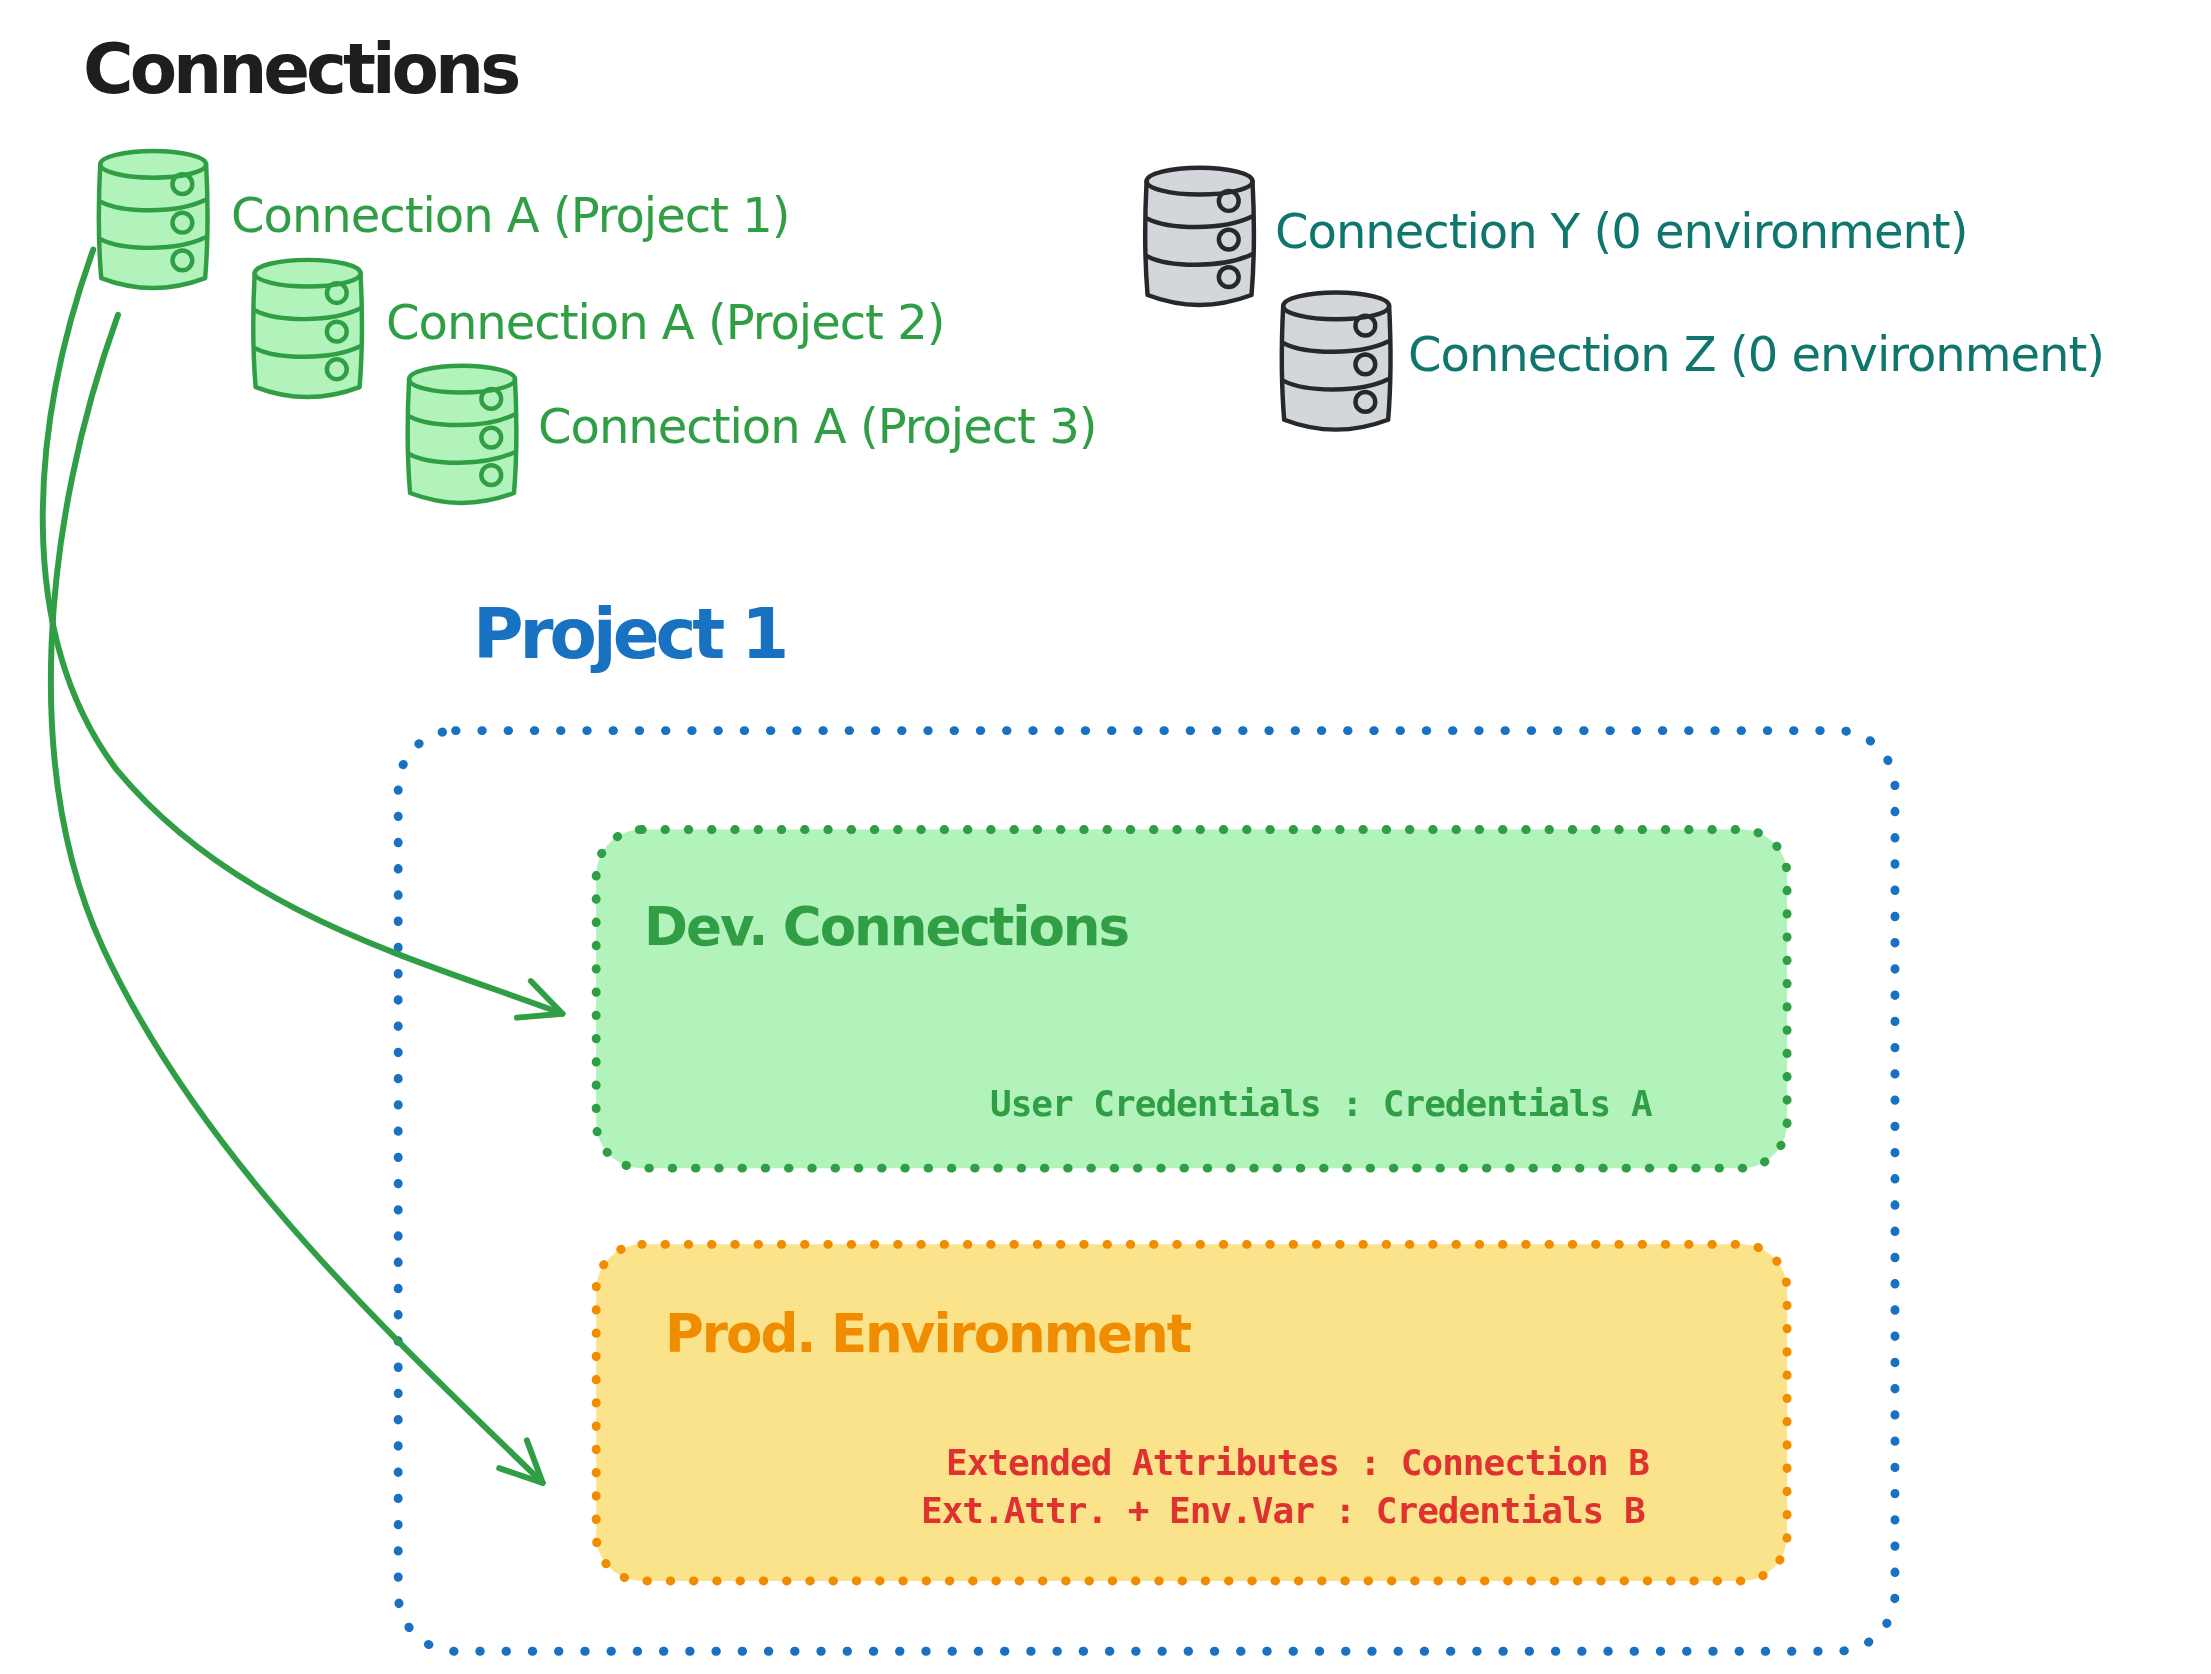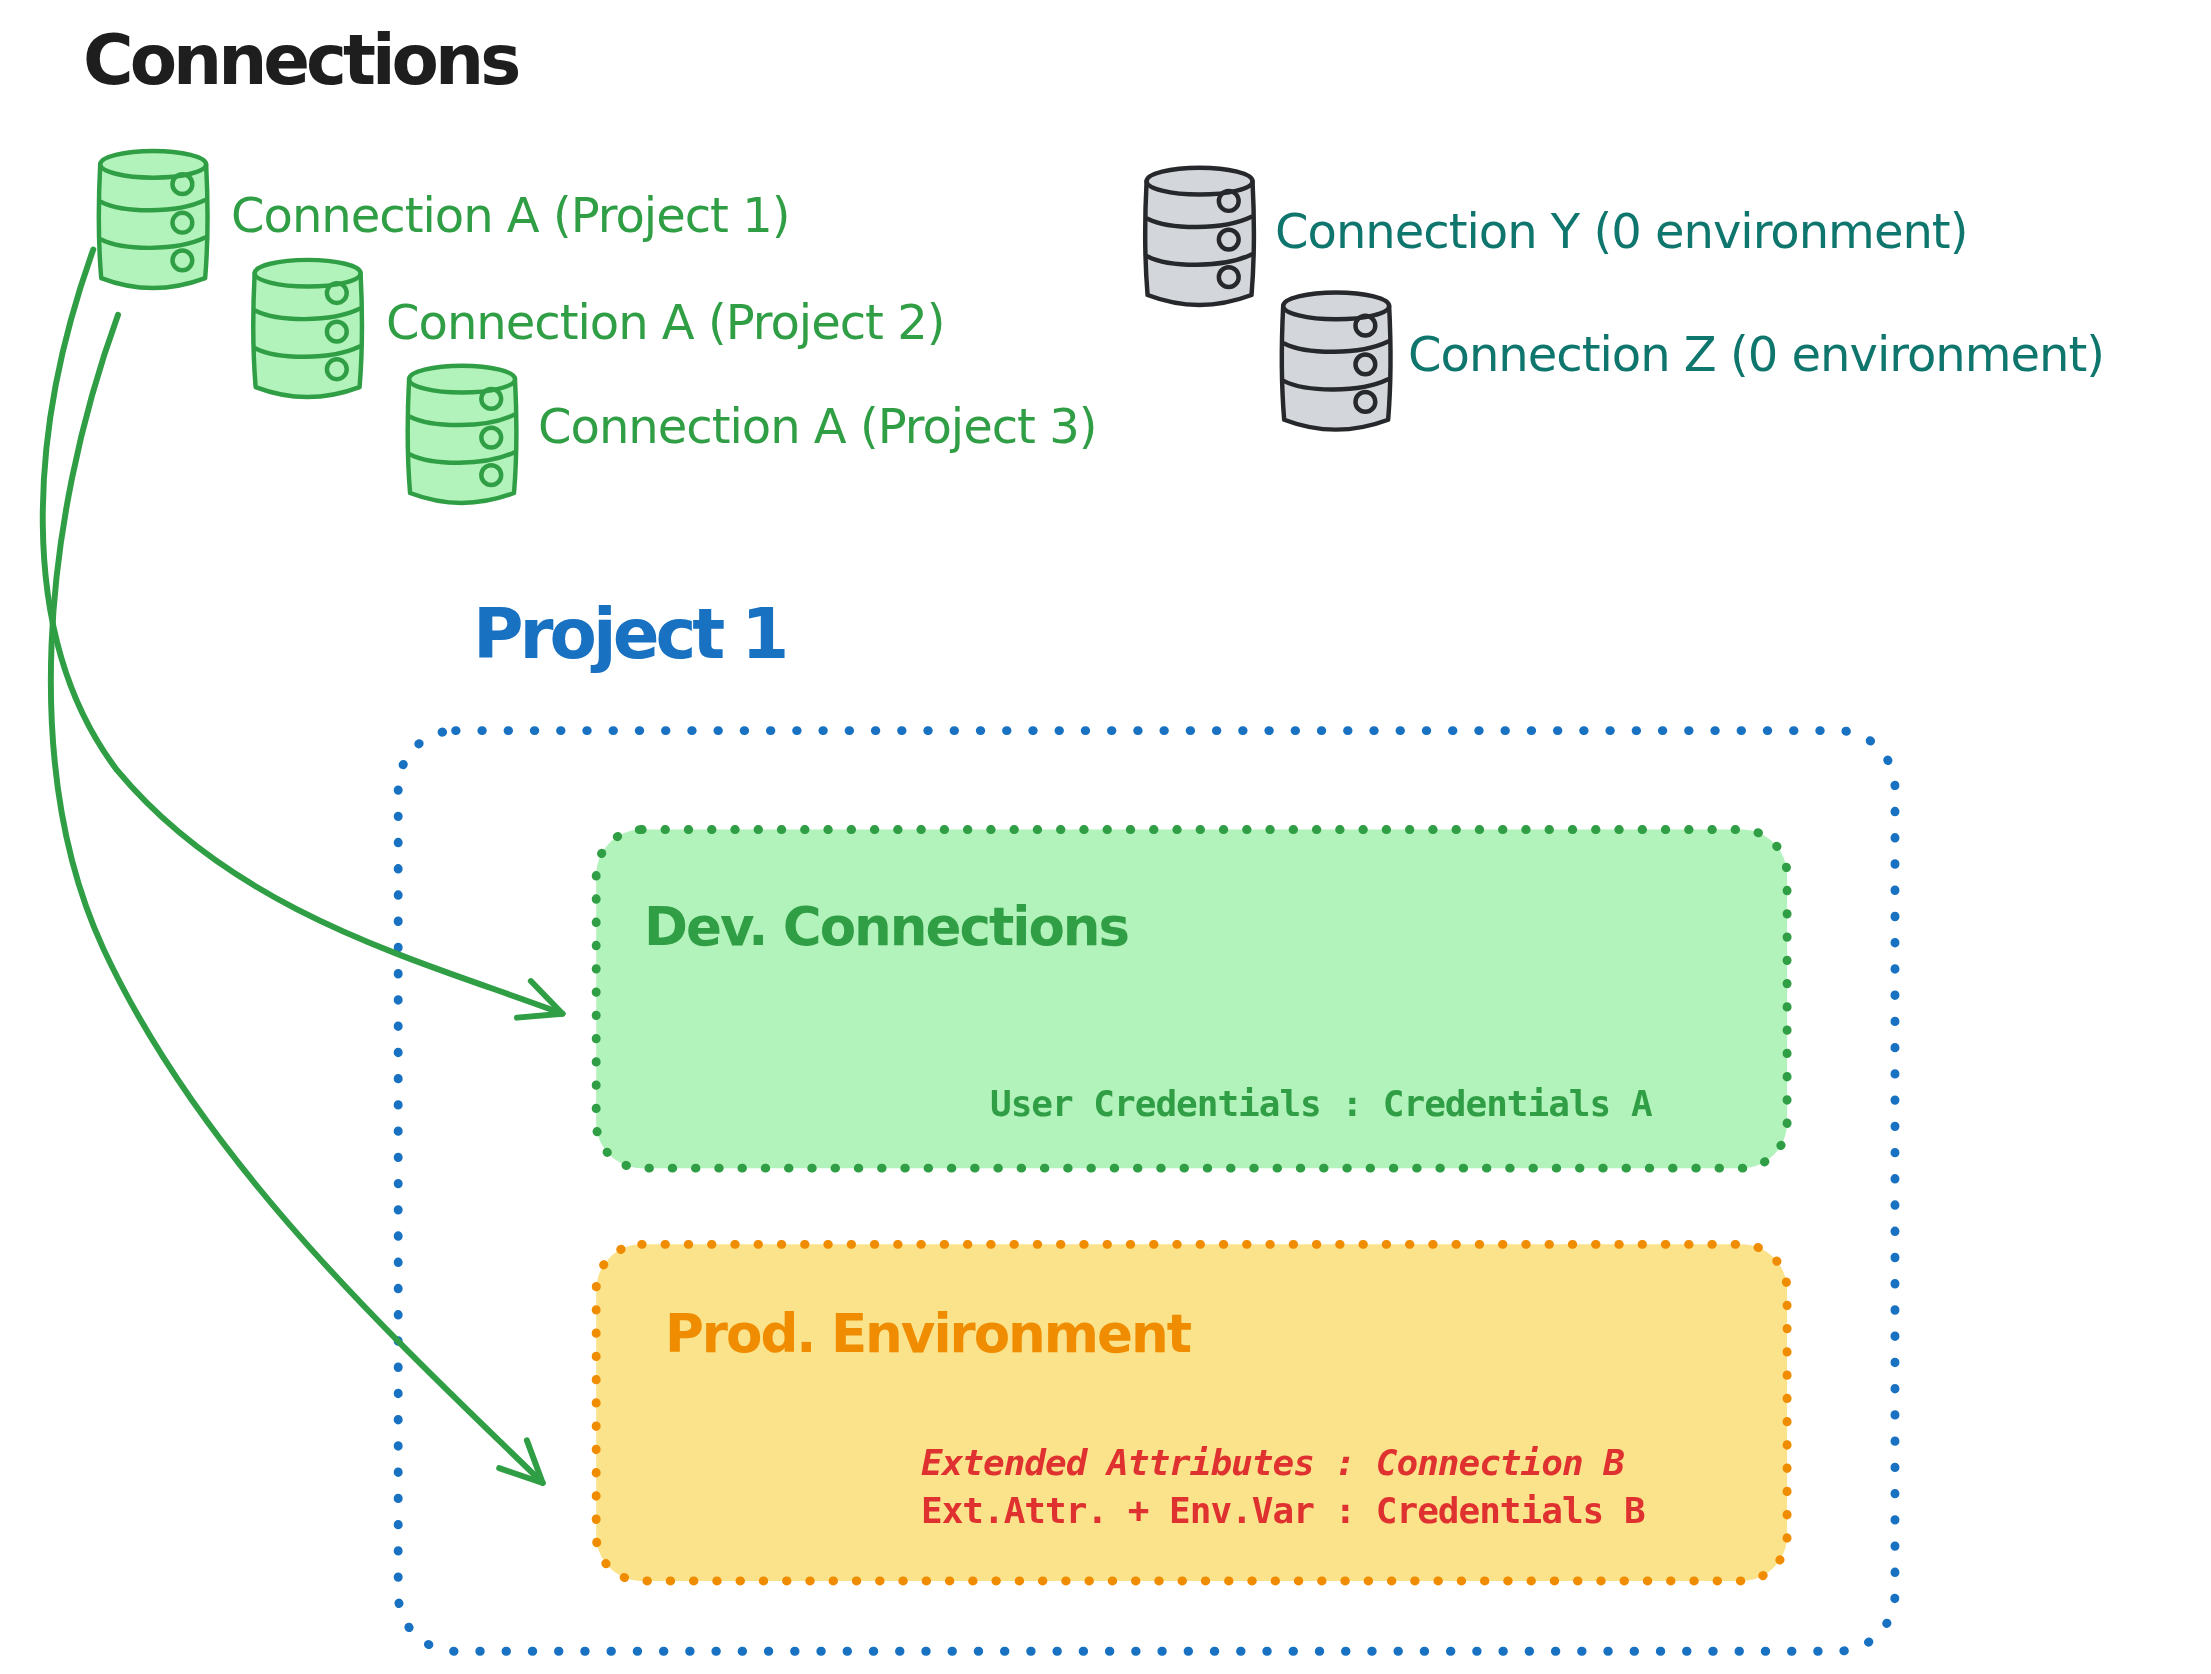--- a/index.html
+++ b/index.html
@@ -72,32 +72,32 @@
     <path class="arrow" d="M 119 318 C 42 530 22 780 104 958 C 205 1175 398 1352 548 1498"></path>
     <path class="arrow" d="M 532 1455 L 548 1498 L 504 1483"></path>
 
     <use href="#dbcyl" class="db-green" x="96" y="150"></use>
     <use href="#dbcyl" class="db-green" x="252" y="260"></use>
     <use href="#dbcyl" class="db-green" x="408" y="367"></use>
     <use href="#dbcyl" class="db-gray" x="1153" y="167"></use>
     <use href="#dbcyl" class="db-gray" x="1291" y="293"></use>
   </svg>
 
-  <div class="hand title" style="left:83px;top:20px;">Connections</div>
+  <div class="hand title" style="left:83px;top:29px;">Connections</div>
 
   <div class="hand dblabel green-t" style="left:231px;top:188px;">Connection A (Project 1)</div>
   <div class="hand dblabel green-t" style="left:386px;top:295px;">Connection A (Project 2)</div>
   <div class="hand dblabel green-t" style="left:538px;top:399px;">Connection A (Project 3)</div>
 
   <div class="hand dblabel ink-t" style="left:1275px;top:204px;">Connection Y (0 environment)</div>
   <div class="hand dblabel ink-t" style="left:1408px;top:327px;">Connection Z (0 environment)</div>
 
   <div class="hand proj-title blue-t" style="left:473px;top:594px;">Project 1</div>
 
   <div class="hand env-title green-t" style="left:644px;top:896px;">Dev. Connections</div>
   <div class="mono green-t" style="left:990px;top:1080px;">User Credentials : Credentials A</div>
 
   <div class="hand env-title orange-t" style="left:653px;top:1303px;margin-left:12px;">Prod. Environment</div>
-  <div class="mono red-t" style="left:921px;top:1439px;font-style:italic;">Extended Attributes : Connection B</div>
+  <div class="mono red-t" style="left:946px;top:1439px;">Extended Attributes : Connection B</div>
   <div class="mono red-t" style="left:921px;top:1487px;">Ext.Attr. + Env.Var : Credentials B</div>
 
 </div>
 
 
 </body></html>

